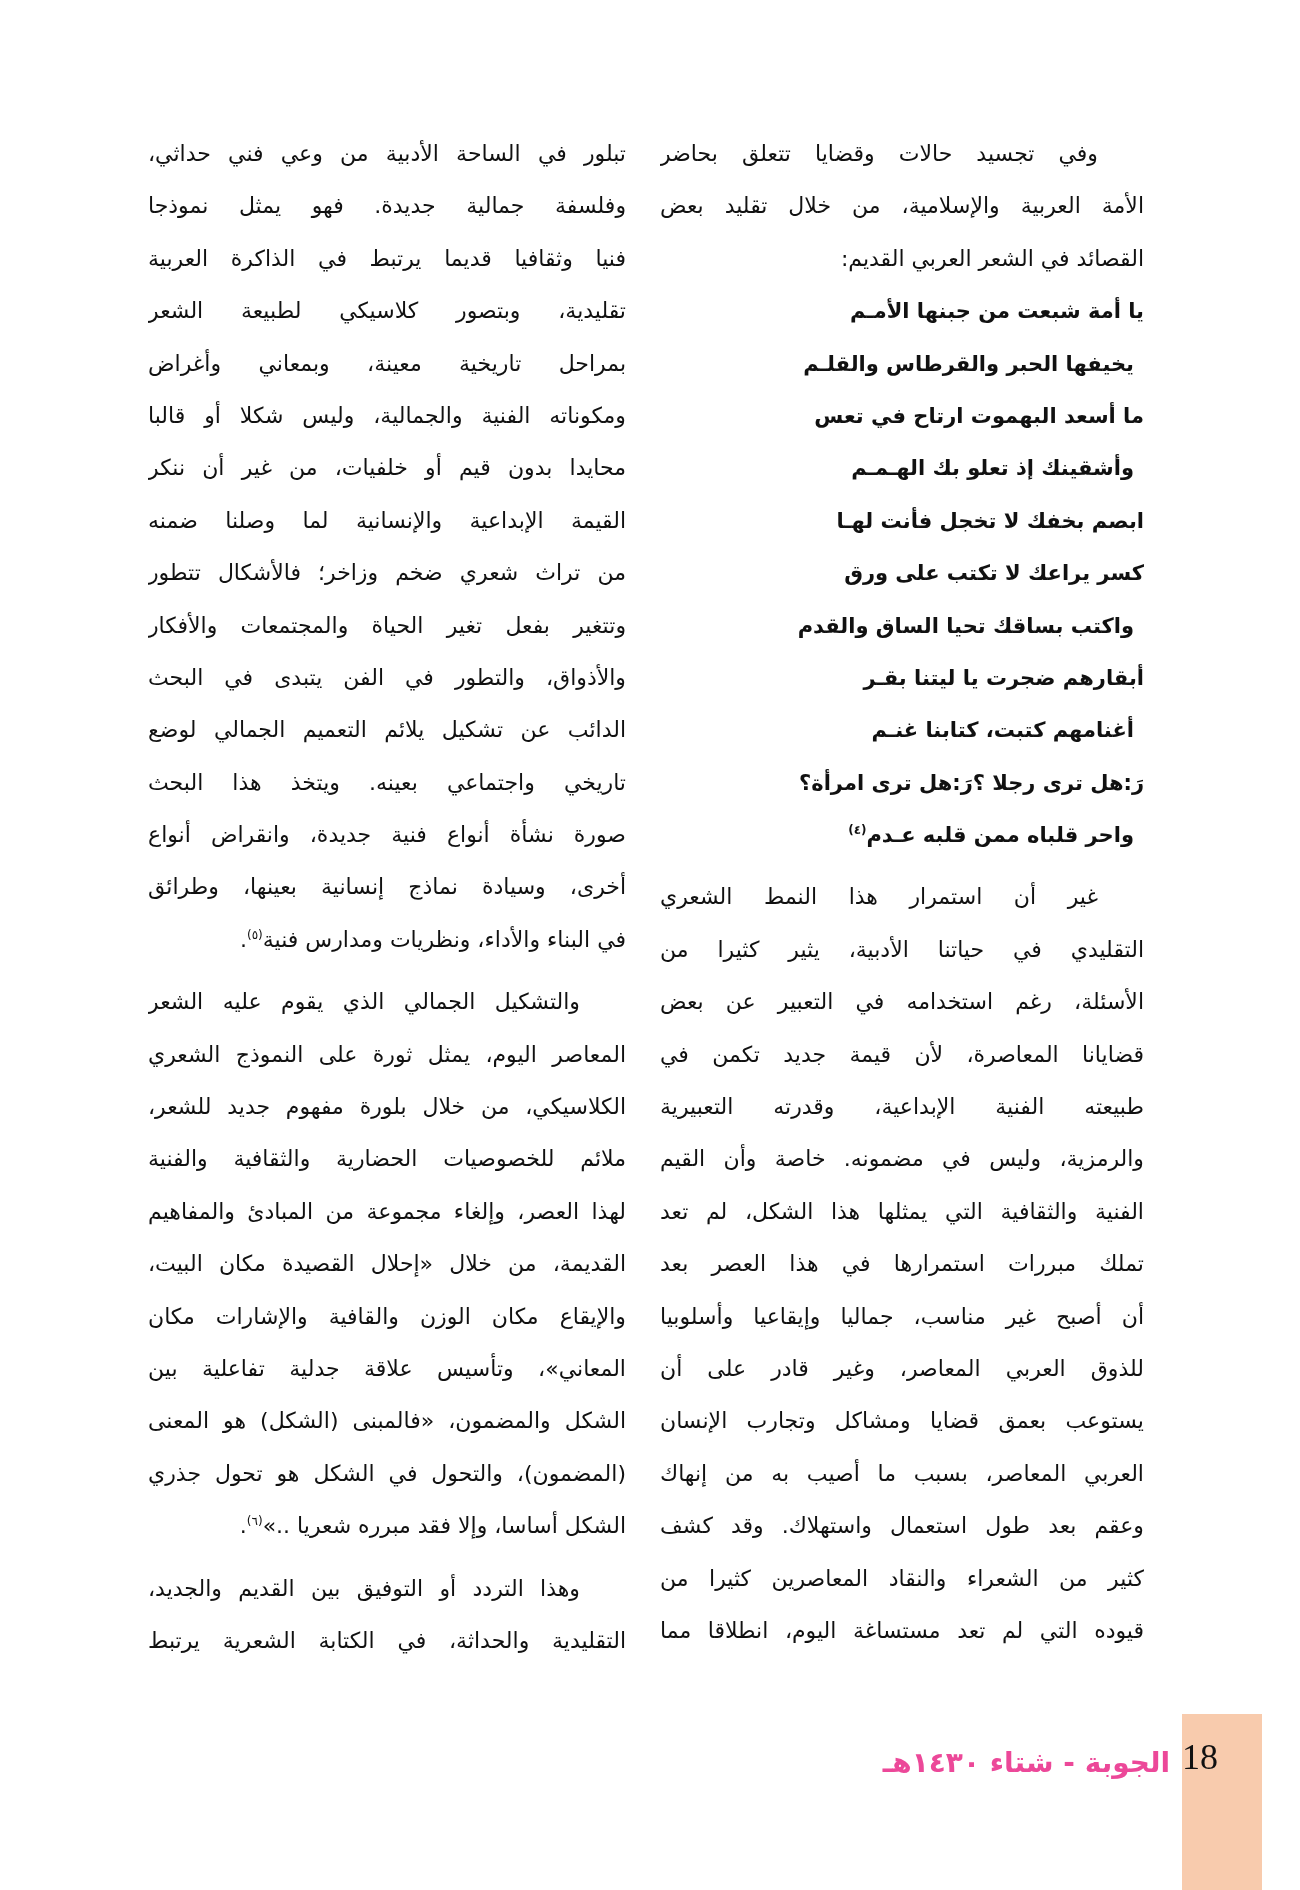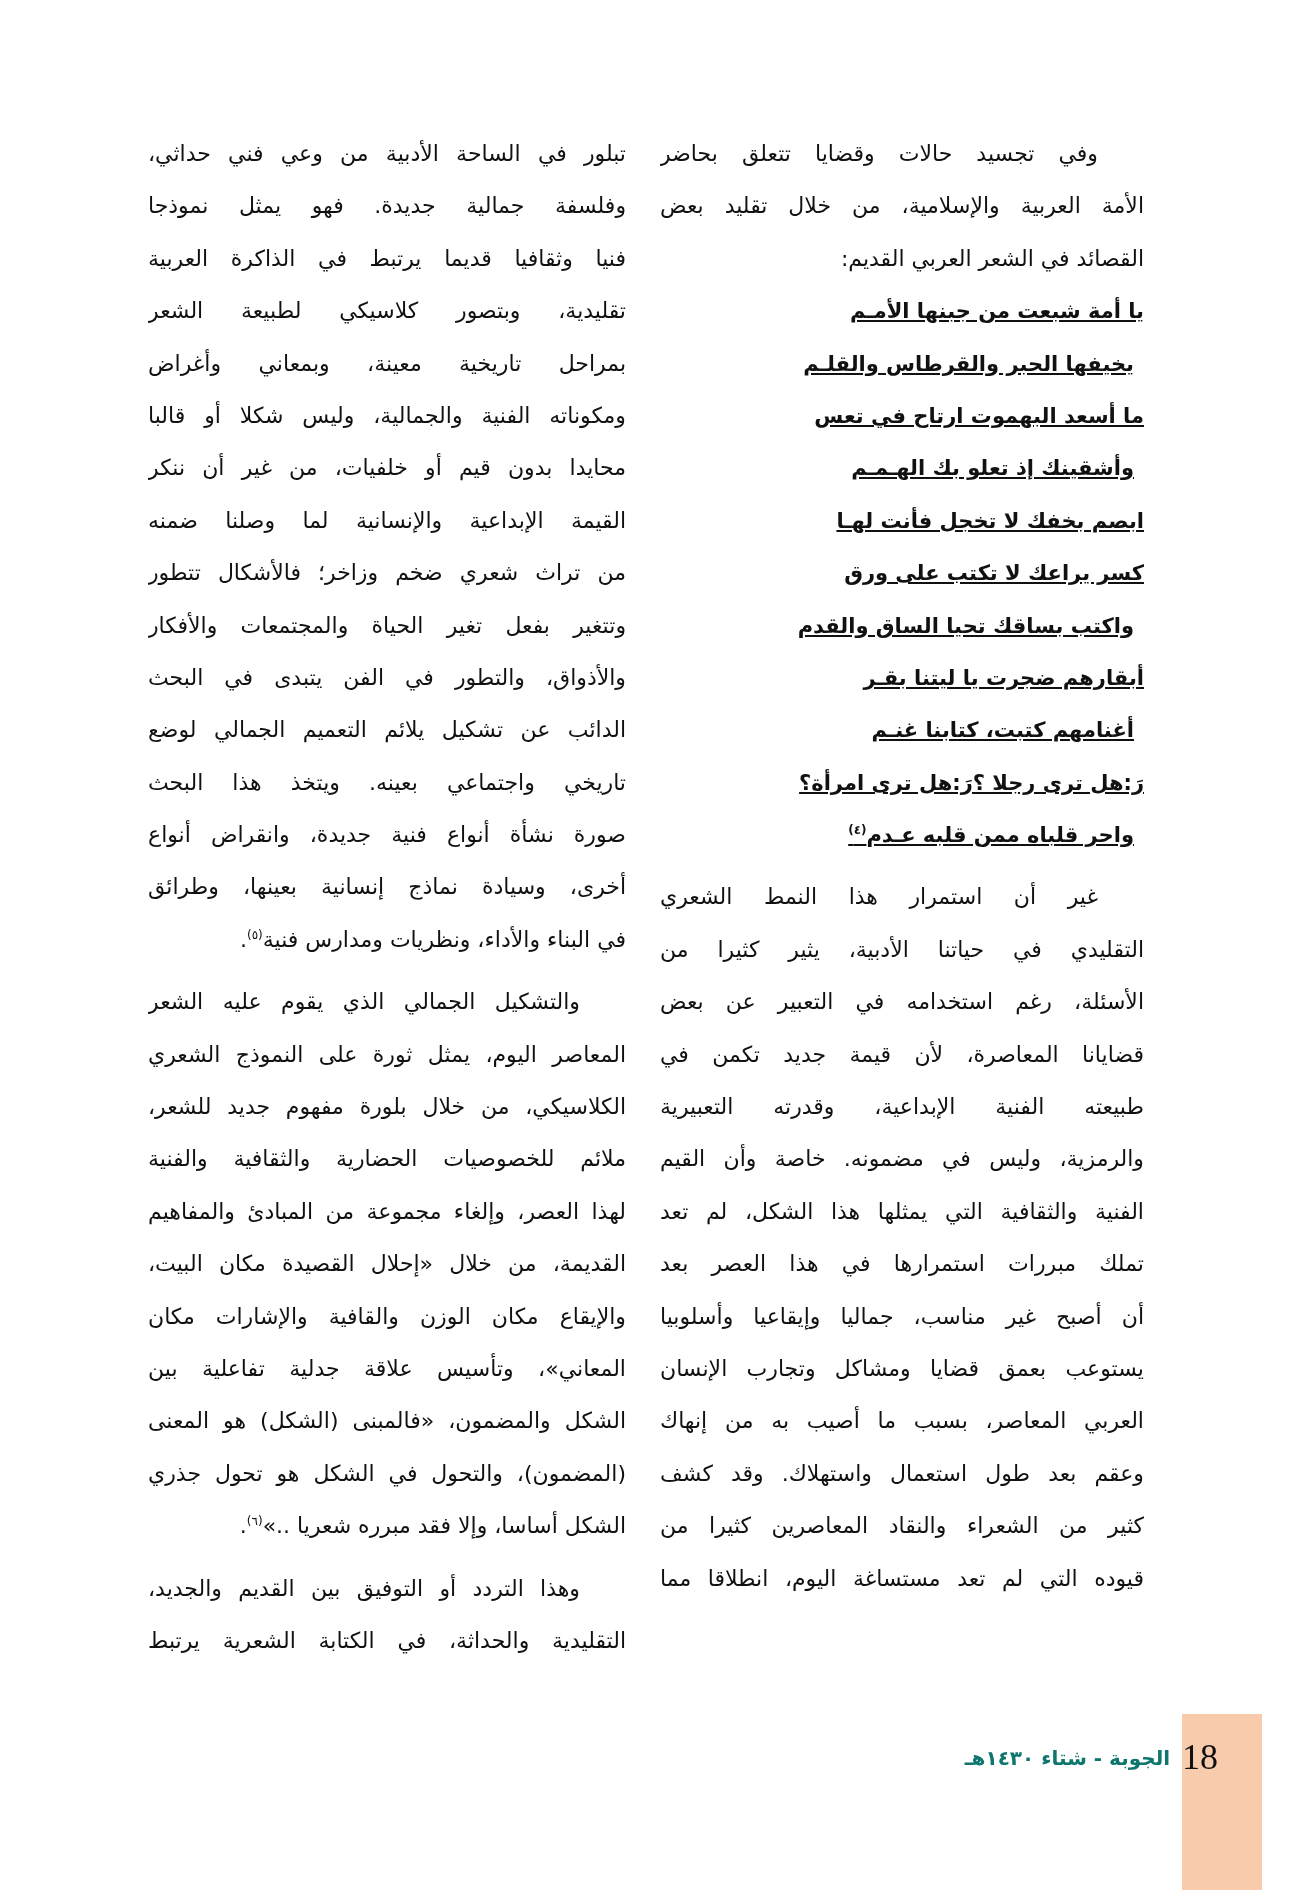--- a/index.html
+++ b/index.html
@@ -37,21 +37,20 @@
     }
     .line.last { text-align-last: right; }
     .line.indent { padding-right: 46px; }
     .verse {
       display: block;
       height: 52.4px;
       white-space: nowrap;
       font-weight: bold;
       text-align: right;
       font-size: 21px;
-      text-decoration: underline;
     }
     .verse.indent2 { padding-right: 10px; }
     .gap { display: block; height: 10px; }
     sup { font-size: 12px; line-height: 0; }
 
     .footer {
       position: absolute;
       left: 0;
       top: 0;
       width: 1300px;
@@ -76,22 +75,22 @@
       font-size: 36px;
       color: #111111;
     }
     .running-footer {
       position: absolute;
       right: 130px;
       top: 1746px;
       direction: rtl;
       font-family: "DejaVu Sans", sans-serif;
       font-weight: bold;
-      font-size: 20px;
-      color: #0f766e;
+      font-size: 28px;
+      color: #ec4899;
       white-space: nowrap;
     }
   </style>
 </head>
 <body>
 
 <div class="column col-right">
   <span class="line indent">وفي تجسيد حالات وقضايا تتعلق بحاضر</span>
   <span class="line">الأمة العربية والإسلامية، من خلال تقليد بعض</span>
   <span class="line last">القصائد في الشعر العربي القديم:</span>
@@ -112,20 +111,21 @@
 
   <span class="line indent">غير أن استمرار هذا النمط الشعري</span>
   <span class="line">التقليدي في حياتنا الأدبية، يثير كثيرا من</span>
   <span class="line">الأسئلة، رغم استخدامه في التعبير عن بعض</span>
   <span class="line">قضايانا المعاصرة، لأن قيمة جديد تكمن في</span>
   <span class="line">طبيعته الفنية الإبداعية، وقدرته التعبيرية</span>
   <span class="line">والرمزية، وليس في مضمونه. خاصة وأن القيم</span>
   <span class="line">الفنية والثقافية التي يمثلها هذا الشكل، لم تعد</span>
   <span class="line">تملك مبررات استمرارها في هذا العصر بعد</span>
   <span class="line">أن أصبح غير مناسب، جماليا وإيقاعيا وأسلوبيا</span>
+  <span class="line">للذوق العربي المعاصر، وغير قادر على أن</span>
   <span class="line">يستوعب بعمق قضايا ومشاكل وتجارب الإنسان</span>
   <span class="line">العربي المعاصر، بسبب ما أصيب به من إنهاك</span>
   <span class="line">وعقم بعد طول استعمال واستهلاك. وقد كشف</span>
   <span class="line">كثير من الشعراء والنقاد المعاصرين كثيرا من</span>
   <span class="line">قيوده التي لم تعد مستساغة اليوم، انطلاقا مما</span>
 </div>
 
 <div class="column col-left">
   <span class="line">تبلور في الساحة الأدبية من وعي فني حداثي،</span>
   <span class="line">وفلسفة جمالية جديدة. فهو يمثل نموذجا</span>

